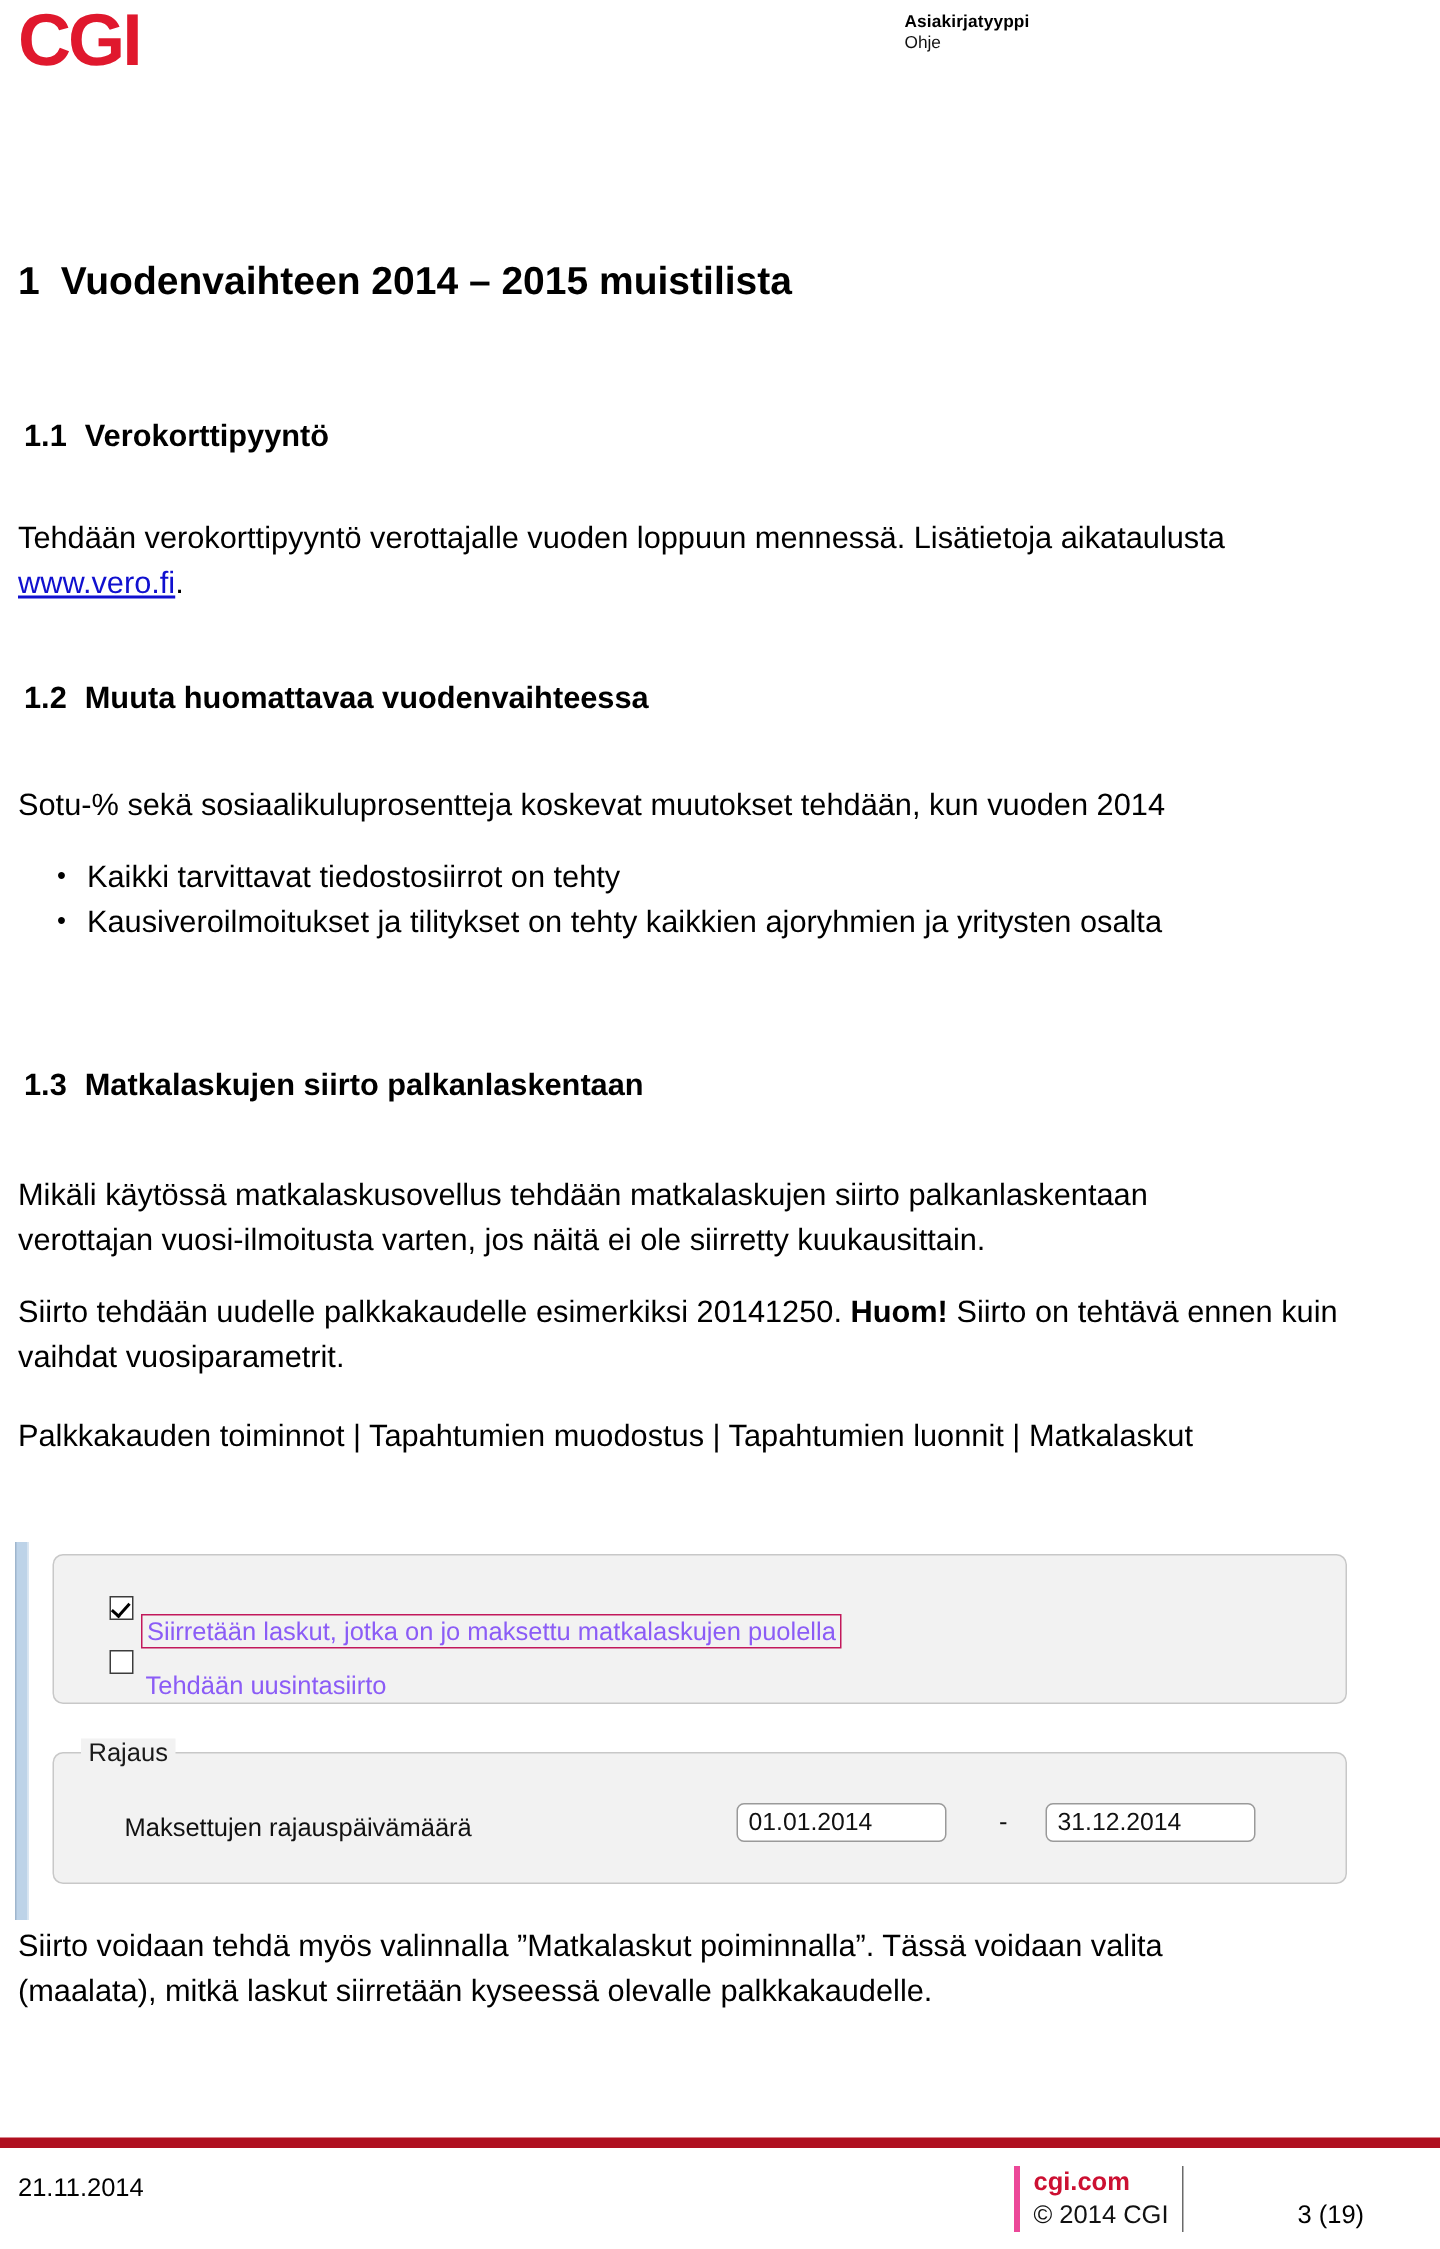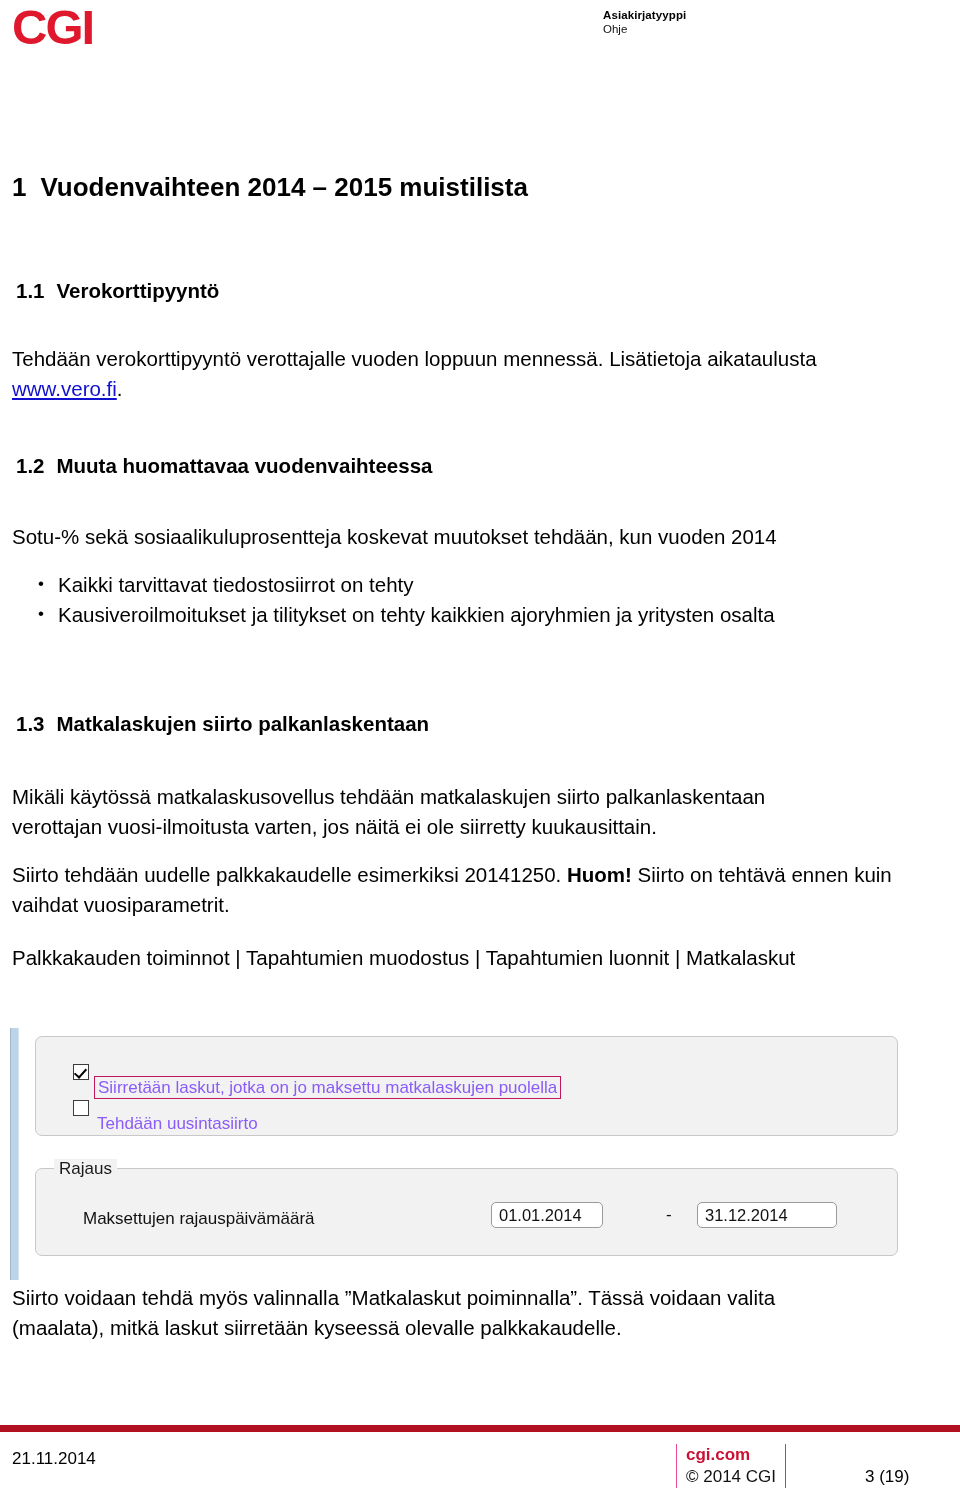--- a/index.html
+++ b/index.html
@@ -219,21 +219,21 @@
     background: #ffffff;
     border: 1px solid #9a9a9a;
     border-radius: 5px;
     box-sizing: border-box;
     font-size: 16.5px;
     line-height: 24px;
     padding-left: 7px;
     color: #111;
     white-space: nowrap;
   }
-  .txtbox.from { left: 455px; width: 112px; }
+  .txtbox.from { left: 455px; width: 140px; }
   .txtbox.to   { left: 661px; width: 140px; }
   .dash-sep {
     position: absolute;
     left: 630px; top: 36px;
     font-size: 17px;
     color: #111;
   }
 
   
   .footer-rule {
@@ -252,21 +252,21 @@
   .footer-date {
     position: absolute;
     left: 12px; top: 8px;
     font-size: 17px;
     line-height: 22px;
   }
   .footer-center {
     position: absolute;
     left: 676px; top: 4px;
     padding: 0 9px;
-    border-left: 1px solid #ec4899;
+    border-left: 4px solid #ec4899;
     border-right: 1px solid #6a6a6a;
     text-align: left;
   }
   .footer-site {
     font-size: 17px;
     font-weight: bold;
     color: #cc1032;
     line-height: 22px;
   }
   .footer-copy {

